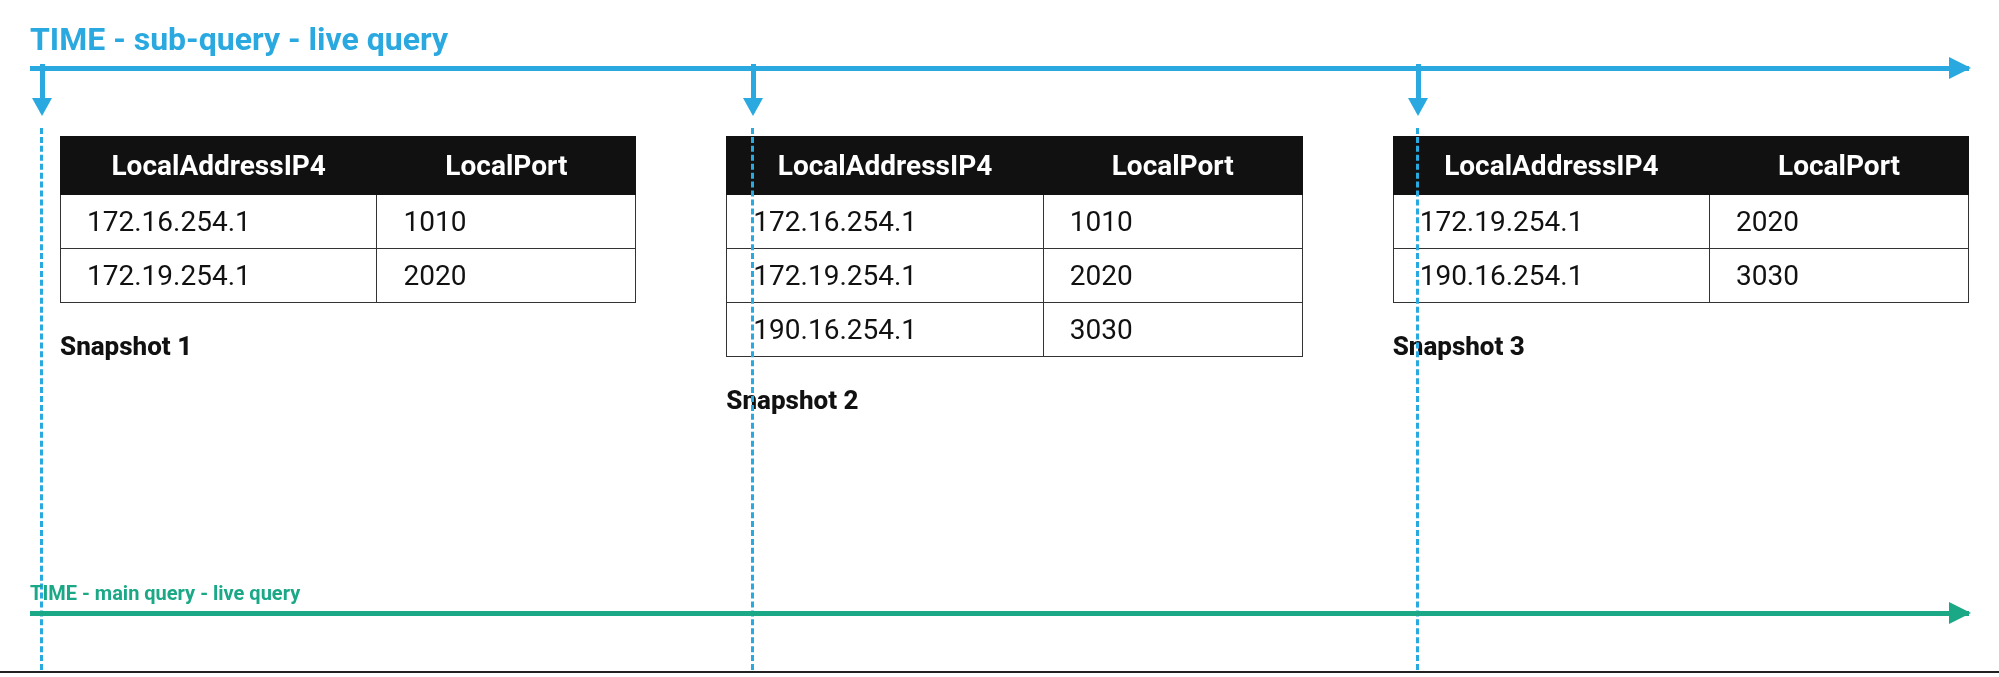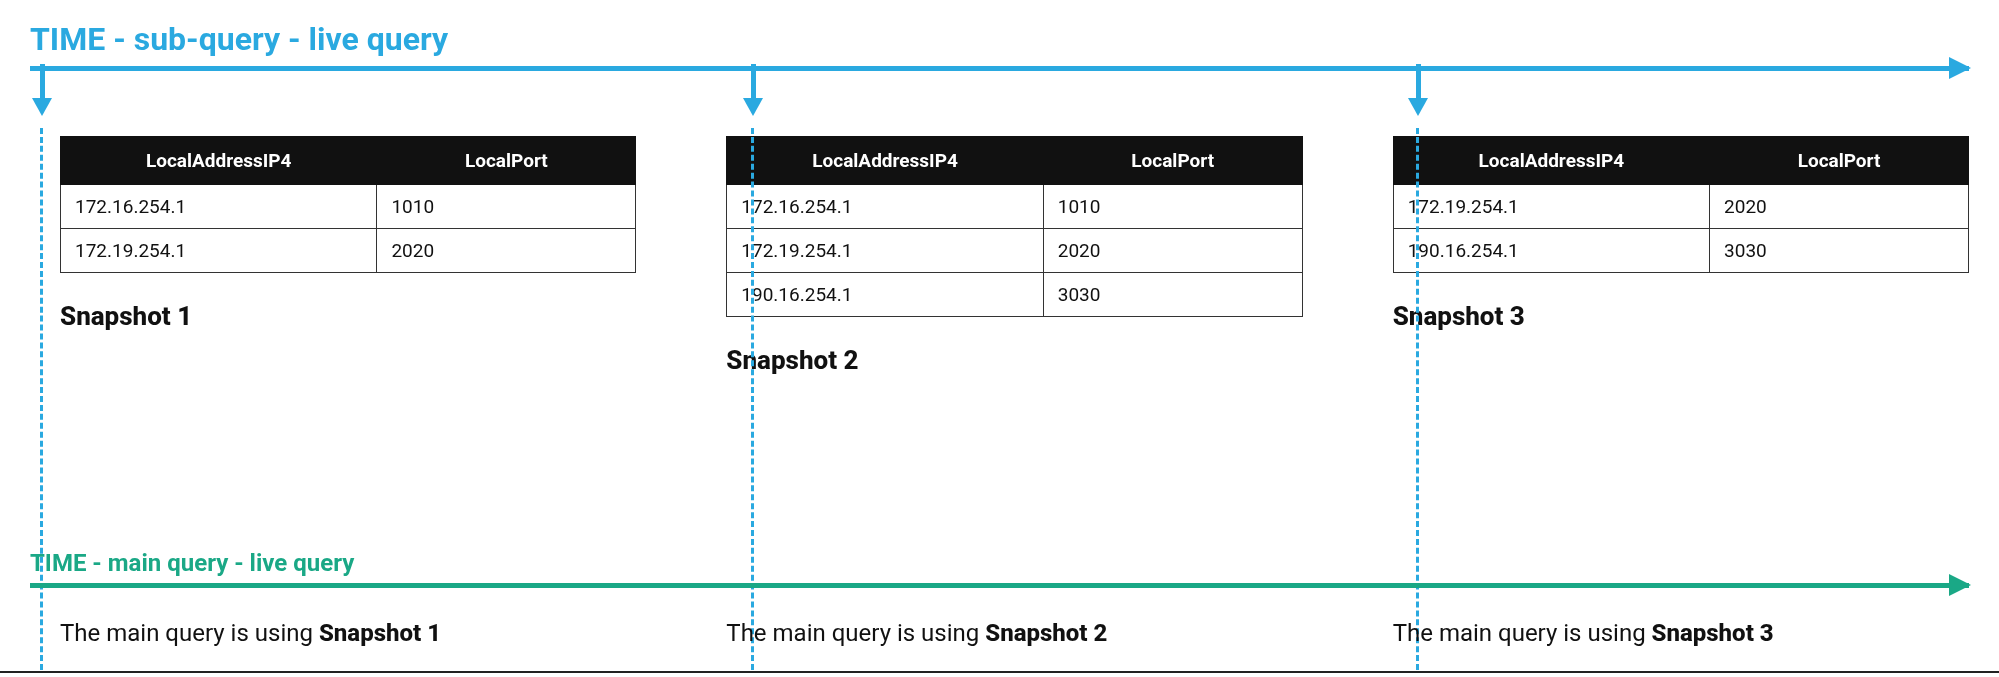--- a/index.html
+++ b/index.html
@@ -58,47 +58,47 @@
     align-items: flex-start;
     gap: 90px;
     padding-left: 30px;
   }
   .snapshot-col {
     width: 610px;
   }
   table.snap {
     border-collapse: collapse;
     width: 100%;
-    font-size: 19px;
+    font-size: 28px;
   }
   table.snap th {
     background: #111;
     color: #fff;
     font-weight: 700;
     padding: 12px 16px;
     text-align: center;
     border: 1px solid #111;
   }
   table.snap td {
     border: 1px solid #333;
-    padding: 10px 14px;
+    padding: 10px 26px;
     text-align: left;
     background: #fff;
     color: #111;
   }
   .snap-title {
     font-weight: 800;
     font-size: 26px;
     margin-top: 28px;
     color: #111;
   }
   .bottom-label {
     color: #1aa886;
     font-weight: 700;
-    font-size: 24px;
+    font-size: 20px;
     margin-top: 18px;
     margin-bottom: 6px;
     position: relative;
     z-index: 2;
   }
   .timeline-bottom-wrap {
     position: relative;
     height: 18px;
     margin-bottom: 18px;
     z-index: 2;
@@ -237,25 +237,20 @@
       <div class="snap-title">Snapshot 3</div>
     </div>
   </div>
 
 <div class="bottom-section">
   <div class="bottom-label">TIME - main query - live query</div>
   <div class="timeline-bottom-wrap">
     <div class="timeline-bottom-line"></div>
     <div class="timeline-bottom-arrowhead"></div>
   </div>
-  <div class="usage-row" id="usage-host">
-      <div class="usage-cell"><span>The main query is using </span><b>Snapshot 1</b></div>
-      <div class="usage-cell"><span>The main query is using </span><b>Snapshot 2</b></div>
-      <div class="usage-cell"><span>The main query is using </span><b>Snapshot 3</b></div>
-    </div>
 </div>
 
 <div id="dashed-host">
     <div class="dashed" style="left: 40px; top: 128px; height: 542px;"></div>
     <div class="dashed" style="left: 751px; top: 128px; height: 542px;"></div>
     <div class="dashed" style="left: 1416px; top: 128px; height: 542px;"></div>
   </div>
 
 <div class="footer-line"></div>
 

